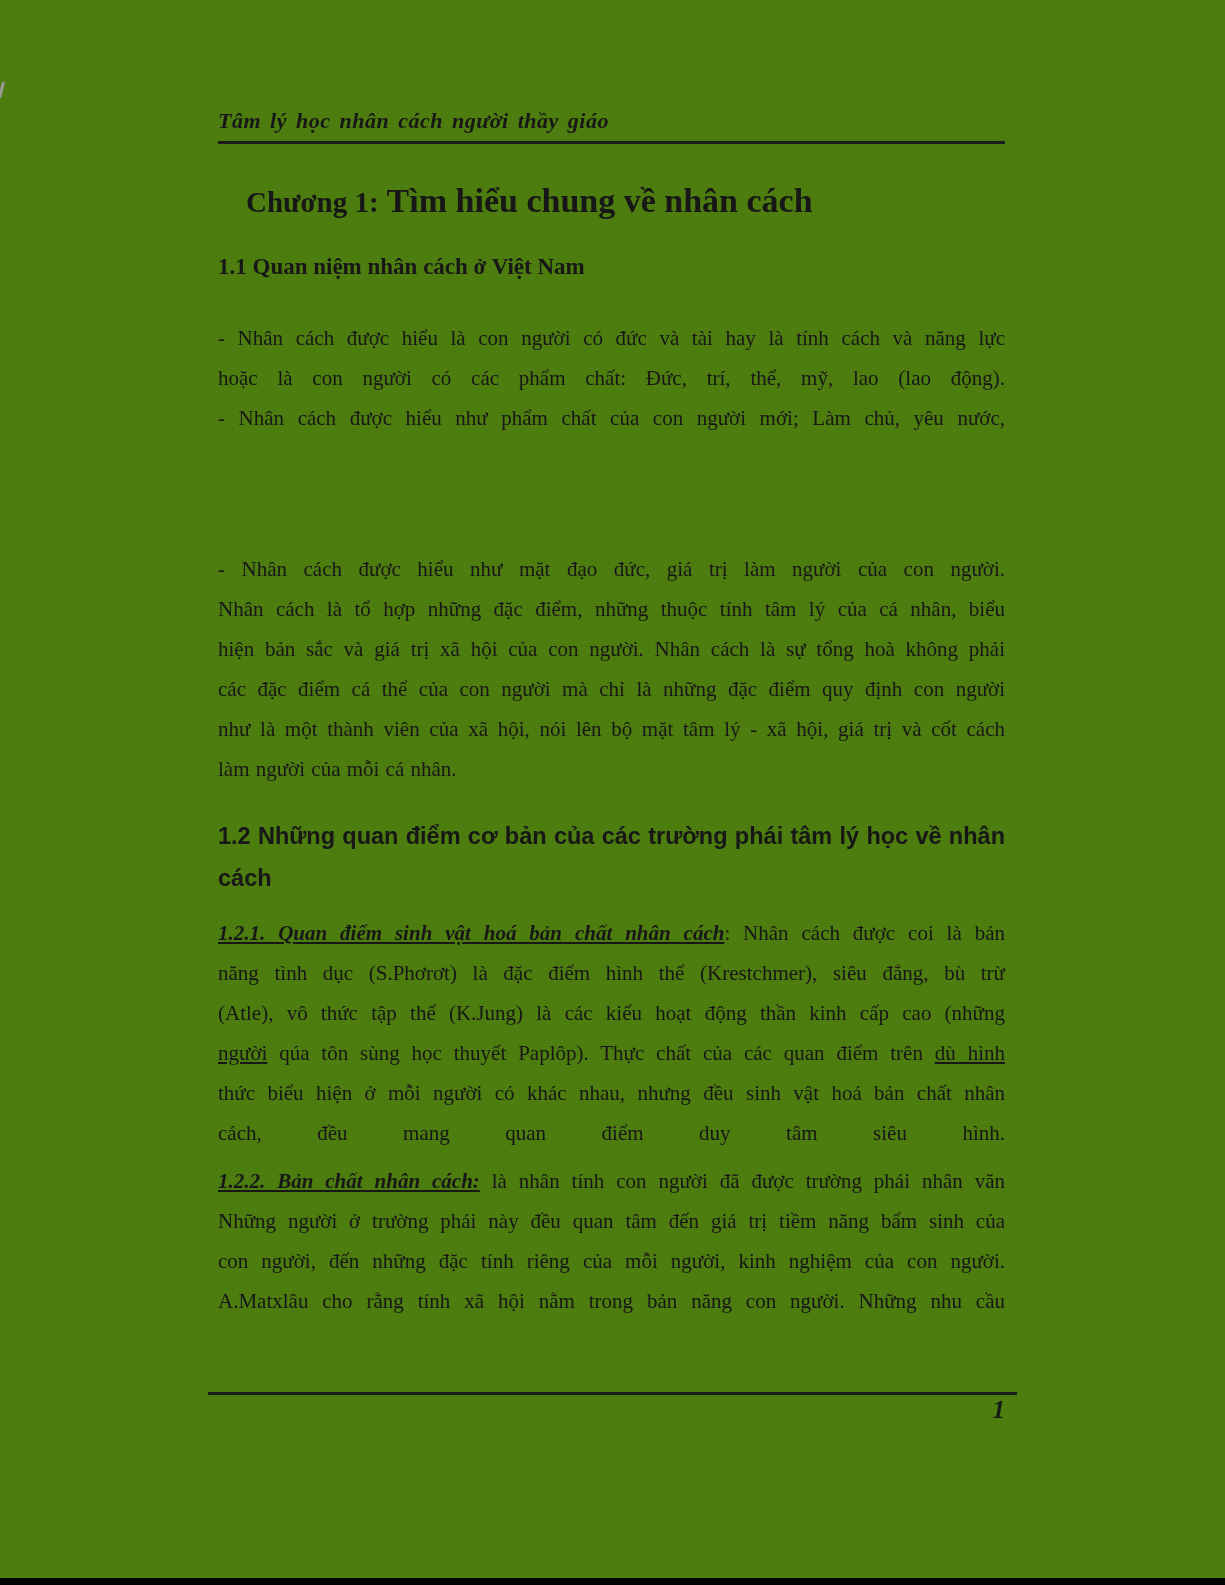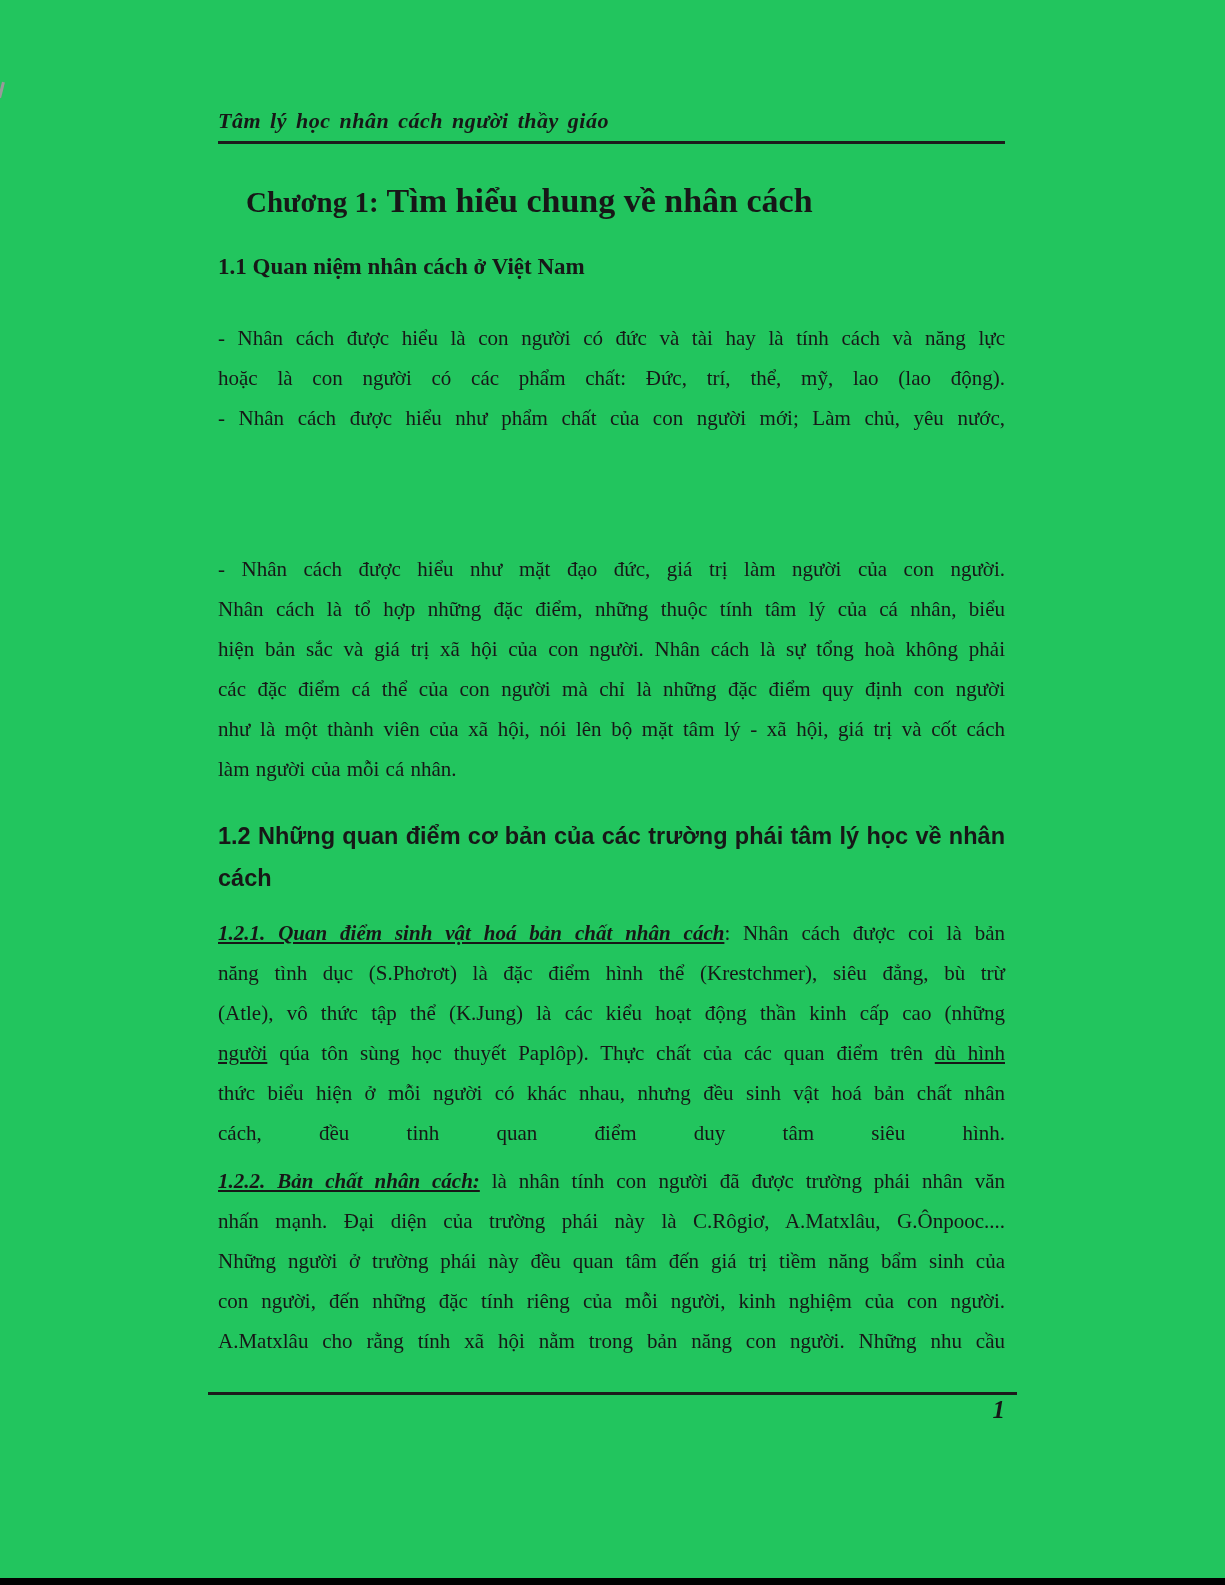--- a/index.html
+++ b/index.html
@@ -1,20 +1,20 @@
 <!DOCTYPE html>
 <html><head>
 <meta charset="utf-8">
 <style>
   html, body { margin: 0; padding: 0; background: #ffffff; }
   .page {
     position: relative;
     width: 1225px;
     height: 1585px;
-    background: #22c55e;
+    background: #4d7c0f;
     font-family: "Liberation Serif", serif;
     color: #171717;
     overflow: hidden;
   }
   .abs { position: absolute; left: 218px; width: 787px; }
 
   
   .runhead {
     top: 108px;
     font-size: 22px;
@@ -110,26 +110,25 @@
     <div class="hline">1.2 Những quan điểm cơ bản của các trường phái tâm lý học về nhân</div>
     <div class="hline endline">cách</div>
   </div>
 
   <div class="abs para s121">
     <div class="line"><span class="lead">1.2.1. Quan điểm sinh vật hoá bản chất nhân cách</span><span>: Nhân cách được coi là bản</span></div>
     <div class="line">năng tình dục (S.Phơrơt) là đặc điểm hình thể (Krestchmer), siêu đẳng, bù trừ</div>
     <div class="line">(Atle), vô thức tập thể (K.Jung) là các kiểu hoạt động thần kinh cấp cao (những</div>
     <div class="line"><span class="uline">người</span><span> qúa tôn sùng học thuyết Paplôp). Thực chất của các quan điểm trên </span><span class="uline">dù hình</span></div>
     <div class="line">thức biểu hiện ở mỗi người có khác nhau, nhưng đều sinh vật hoá bản chất nhân</div>
-    <div class="line">cách, đều tinh quan điểm duy tâm siêu hình.</div>
+    <div class="line">cách, đều mang quan điểm duy tâm siêu hình.</div>
   </div>
 
   <div class="abs para s122">
     <div class="line"><span class="lead">1.2.2. Bản chất nhân cách:</span><span> là nhân tính con người đã được trường phái nhân văn</span></div>
-    <div class="line">nhấn mạnh. Đại diện của trường phái này là C.Rôgiơ, A.Matxlâu, G.Ônpooc....</div>
     <div class="line">Những người ở trường phái này đều quan tâm đến giá trị tiềm năng bẩm sinh của</div>
     <div class="line">con người, đến những đặc tính riêng của mỗi người, kinh nghiệm của con người.</div>
     <div class="line">A.Matxlâu cho rằng tính xã hội nằm trong bản năng con người. Những nhu cầu</div>
   </div>
 
   <div class="abs foot-rule"></div>
   <div class="abs pagenum-row">
     <span class="pagenum">1</span>
   </div>
 

